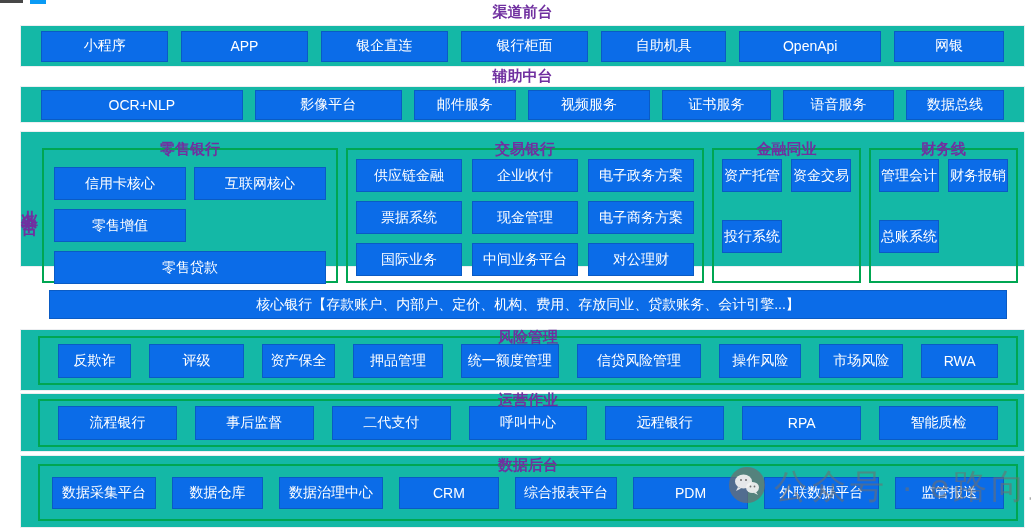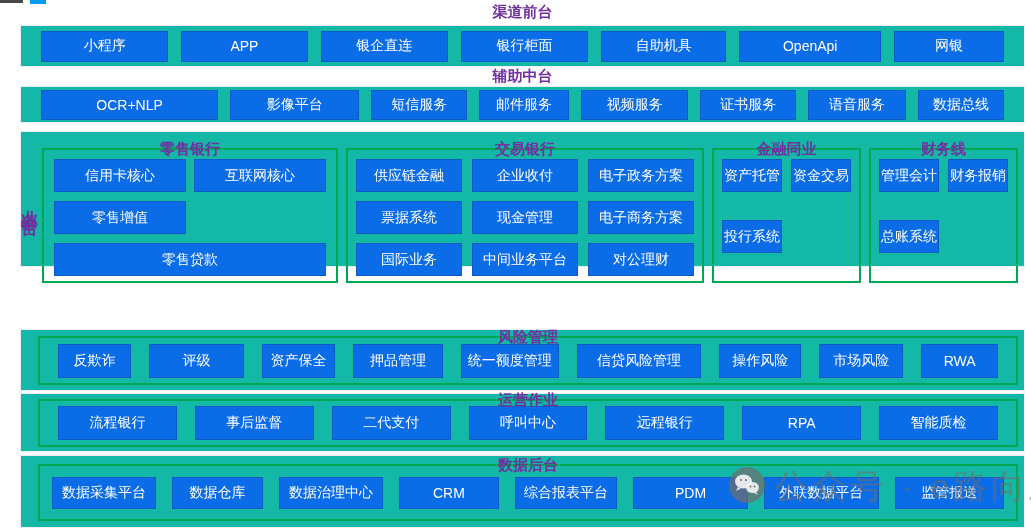--- a/index.html
+++ b/index.html
@@ -53,21 +53,21 @@
     display:flex;gap:8px;
   }
   .group{
     position:relative;border:2px solid #00a651;box-sizing:border-box;
     background:transparent;
   }
   .group-title{
     position:absolute;top:-10px;left:50%;transform:translateX(-50%);
     color:#7030a0;font-weight:bold;font-size:15px;white-space:nowrap;line-height:18px;
   }
-  .grid2{display:grid;grid-template-columns:1fr 1fr;gap:9px 8px;padding:9px 10px;height:calc(100% - 18px);}
+  .grid2{display:grid;grid-template-columns:1fr 1fr;gap:9px 8px;padding:17px 10px;height:calc(100% - 18px);}
   .grid3{display:grid;grid-template-columns:1fr 1fr 1fr;gap:9px 10px;padding:9px 8px;height:calc(100% - 18px);}
   .grid1{display:grid;grid-template-columns:1fr 1fr;gap:9px;padding:9px 8px;height:calc(100% - 18px);}
   .group .btn{height:33px;}
   .span2{grid-column:1 / -1;}
   .core-bar{
     position:absolute;left:28px;right:17px;top:158px;height:29px;
     font-size:14px;
   }
 
   
@@ -121,21 +121,20 @@
       <div class="btn" style="flex:145">OpenApi</div>
       <div class="btn" style="flex:112">网银</div>
     </div>
   </div>
 
   <div class="sec-title" style="top:68px;">辅助中台</div>
   <div class="band band-aux">
     <div class="hrow">
       <div class="btn" style="flex:183">OCR+NLP</div>
       <div class="btn" style="flex:133">影像平台</div>
-      <div class="btn" style="flex:98">短信服务</div>
       <div class="btn" style="flex:92">邮件服务</div>
       <div class="btn" style="flex:110">视频服务</div>
       <div class="btn" style="flex:98">证书服务</div>
       <div class="btn" style="flex:100">语音服务</div>
       <div class="btn" style="flex:88">数据总线</div>
     </div>
   </div>
 
   <div class="band band-biz">
     <div class="vlabel">业务中台</div>
@@ -180,20 +179,21 @@
         <div class="group-title">财务线</div>
         <div class="grid1">
           <div class="btn">管理会计</div>
           <div class="btn">财务报销</div>
           <div class="btn">总账系统</div>
         </div>
       </div>
 
     </div>
 
+    <div class="btn core-bar">核心银行【存款账户、内部户、定价、机构、费用、存放同业、贷款账务、会计引擎...】</div>
   </div>
 
   <div class="band band-risk">
     <div class="gbox">
       <div class="box-title">风险管理</div>
       <div class="hrow">
         <div class="btn" style="flex:76">反欺诈</div>
         <div class="btn" style="flex:100">评级</div>
         <div class="btn" style="flex:76">资产保全</div>
         <div class="btn" style="flex:94">押品管理</div>

